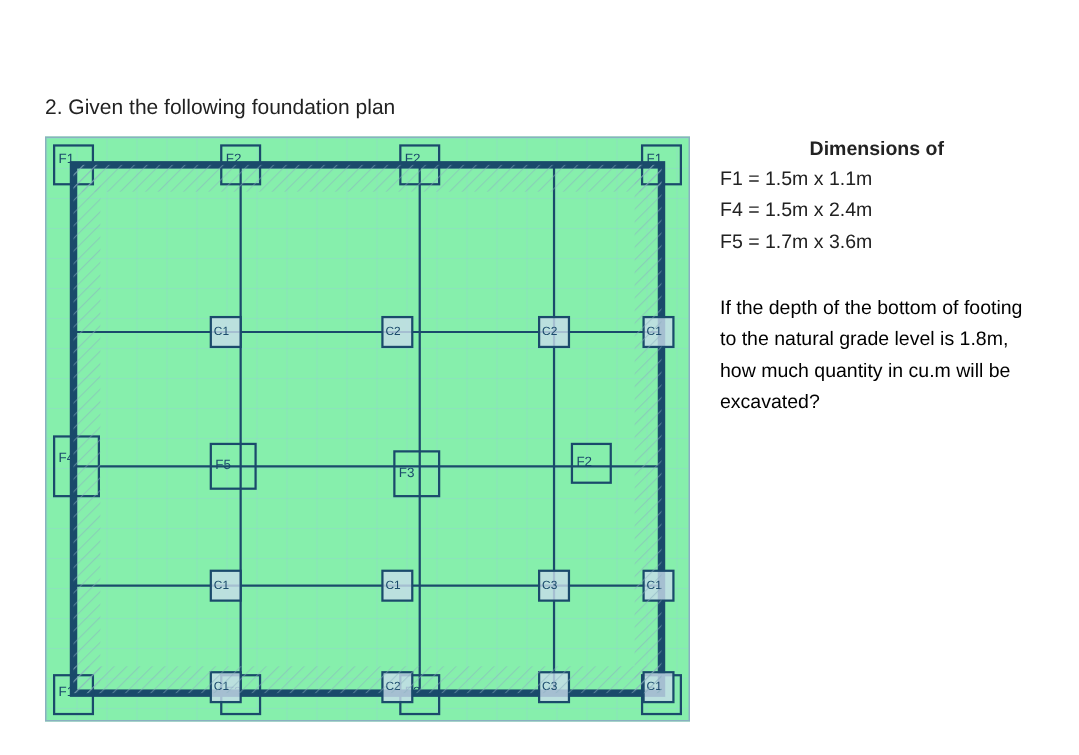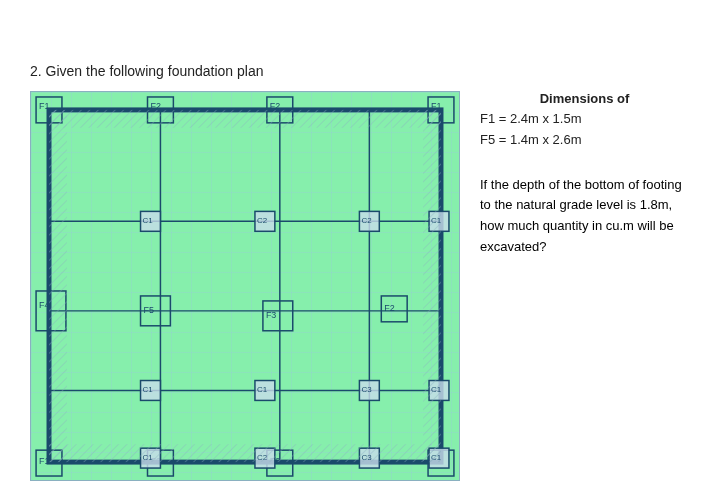--- a/index.html
+++ b/index.html
@@ -192,19 +192,20 @@
           <pattern id="hatch" x="0" y="0" width="6" height="6" patternUnits="userSpaceOnUse" patternTransform="rotate(45)">
             <line x1="0" y1="0" x2="0" y2="6" stroke="#8ab0c0" stroke-width="1.5"></line>
           </pattern>
         </defs>
       </svg>
     </div>
 
     <div class="info-panel">
       <div class="dimensions-section">
         <div class="info-title">Dimensions of</div>
-        <div class="info-line">F1 = 2.4m x 1.5m</div>
-        <div class="info-line">F5 = 1.4m x 2.6m</div>
+        <div class="info-line">F1 = 1.5m x 1.1m</div>
+        <div class="info-line">F4 = 1.5m x 2.4m</div>
+        <div class="info-line">F5 = 1.7m x 3.6m</div>
       </div>
       <div class="question-text">If the depth of the bottom of footing to the natural grade level is 1.8m, how much quantity in cu.m will be excavated?</div>
     </div>
   </div>
 </div>
 
 </body></html>

